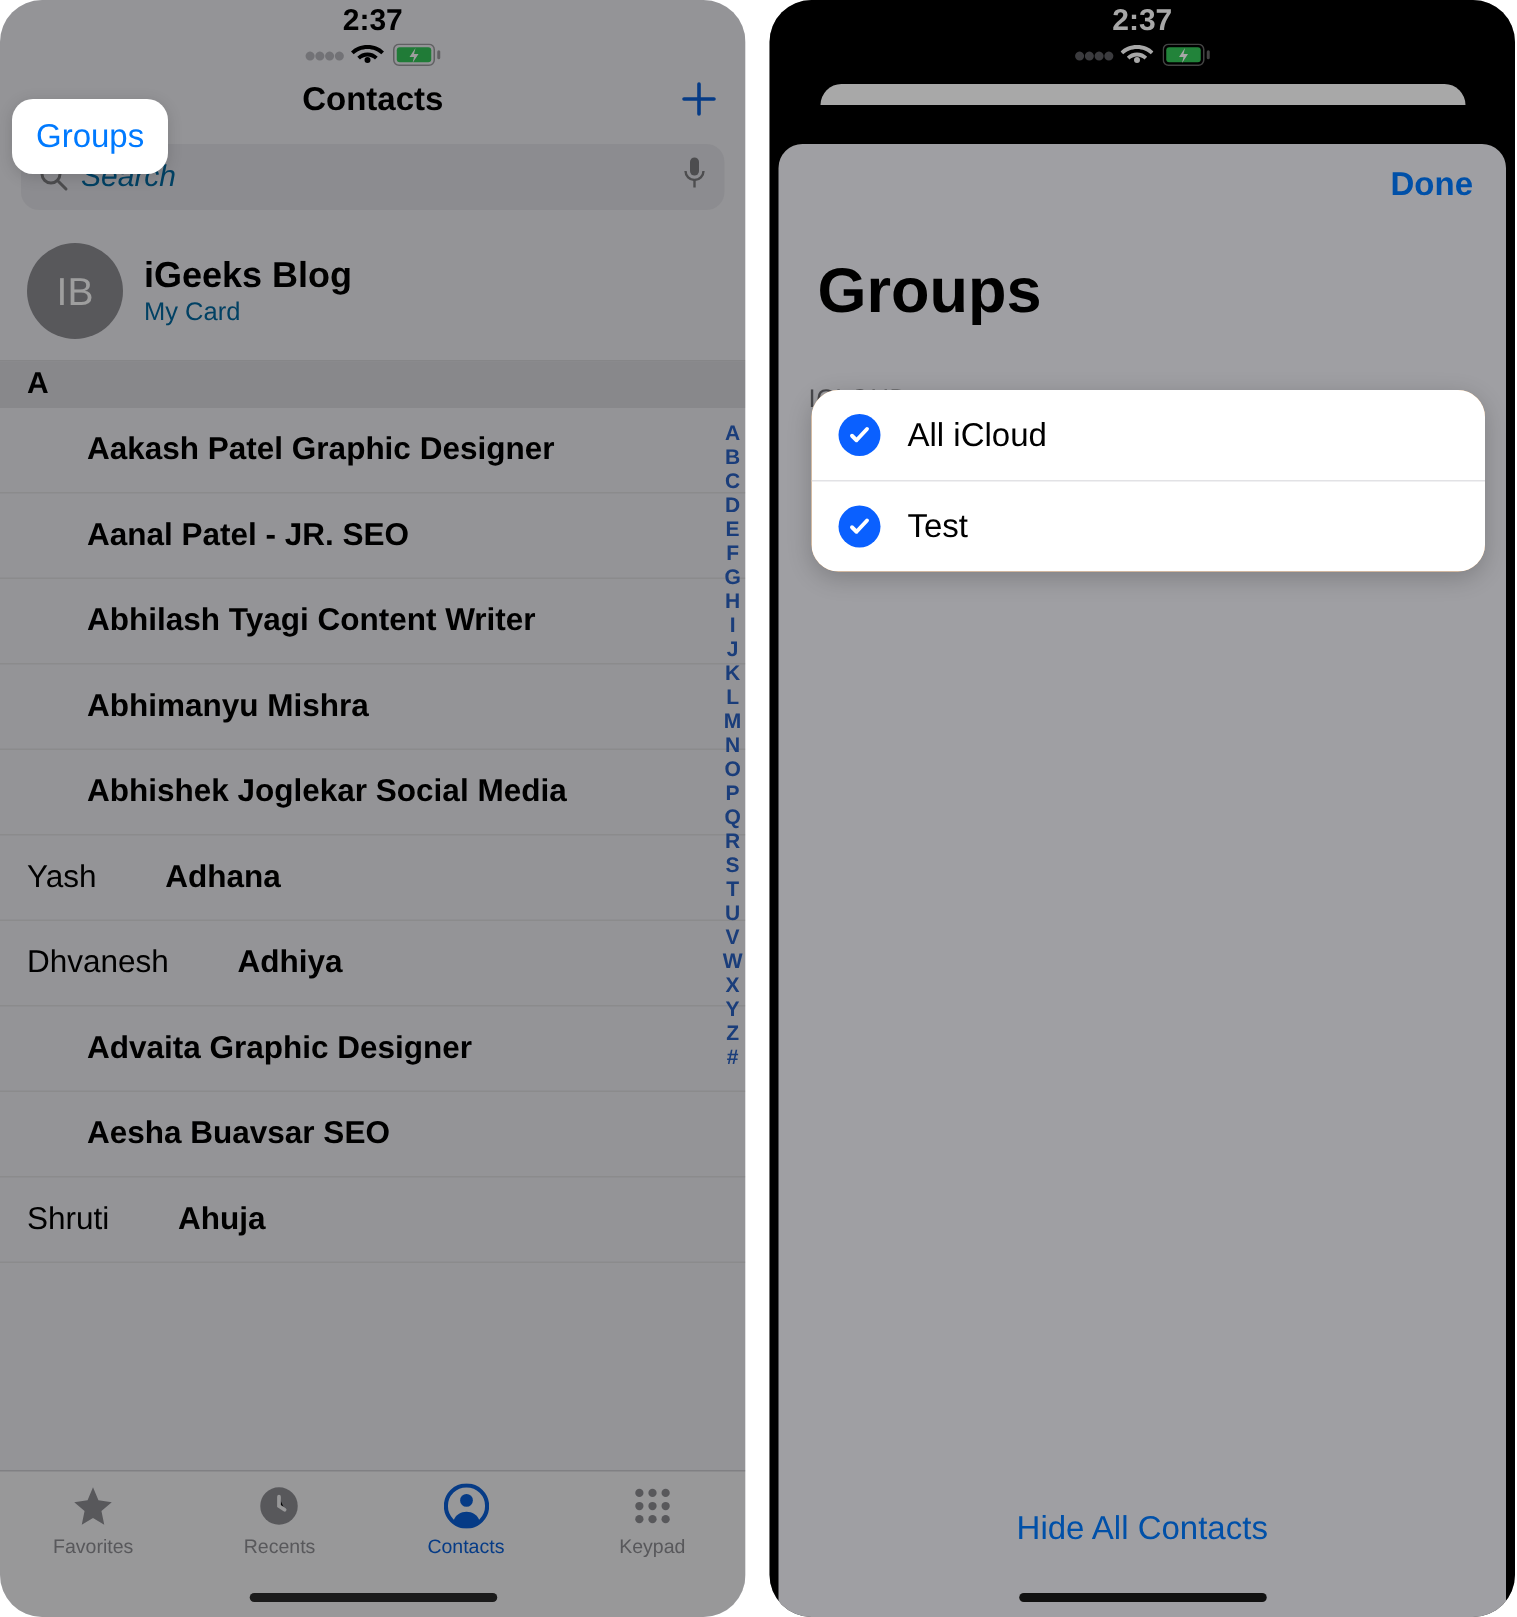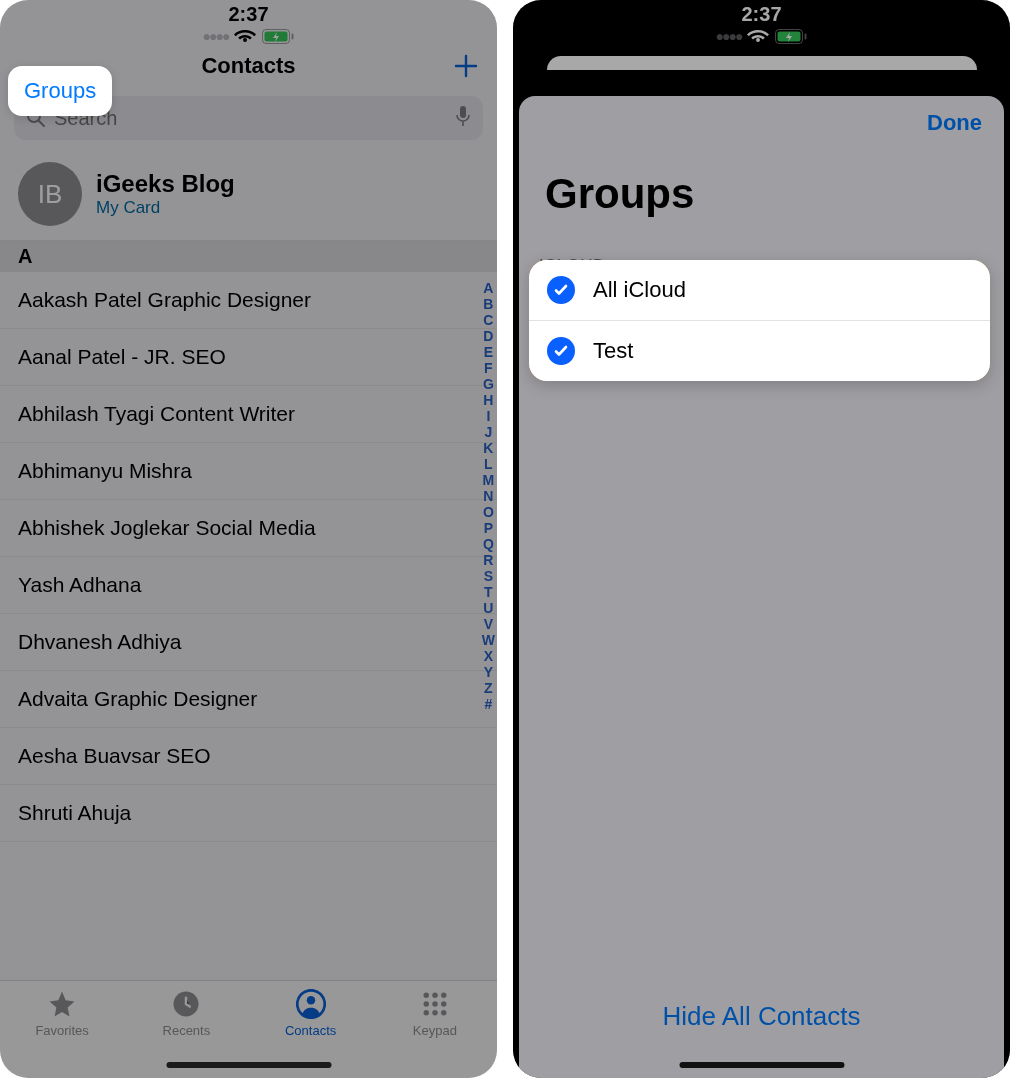--- a/index.html
+++ b/index.html
@@ -15,21 +15,21 @@
 
     .nav-bar { height: 44px; display: flex; align-items: center; position: relative; padding: 0 14px; z-index: 4; }
     .nav-title { position: absolute; left:0; right:0; text-align: center; font-size: 22px; font-weight: 600; pointer-events: none; }
     .nav-right { margin-left: auto; }
     .add-plus { width: 34px; height: 34px; display:flex; align-items:center; justify-content:center; }
 
     .groups-btn { position: absolute; top: 66px; left: 8px; z-index: 20; background: #fff; border-radius: 14px; padding: 12px 16px; box-shadow: 0 2px 10px rgba(0,0,0,.15); }
     .groups-btn span { color: #007aff; font-size: 22px; }
 
     .search-row { padding: 8px 14px; z-index:4; position:relative; }
-    .search-field { background: #e3e3e8; border-radius: 12px; height: 44px; display: flex; align-items: center; padding: 0 12px; font-size: 20px; color: #737373; }
+    .search-field { background: #e3e3e8; border-radius: 12px; height: 44px; display: flex; align-items: center; padding: 0 12px; font-size: 20px; color: #0369a1; font-style: italic; }
     .search-field .mic { margin-left: auto; }
 
     .mycard { display:flex; align-items:center; padding: 14px 18px; gap: 14px; border-bottom: 1px solid #d8d8db; position:relative; z-index:4; }
     .avatar { width: 64px; height: 64px; border-radius: 50%; background: #8e8e93; color:#fff; display:flex; align-items:center; justify-content:center; font-size: 26px; font-weight:400; }
     .mycard-text .name { font-size: 24px; font-weight: 600; }
     .mycard-text .sub { font-size: 17px; color: #0369a1; }
 
     .section-header { background: #dcdce0; padding: 4px 18px; font-size: 20px; font-weight: 600; position:relative; z-index:4; }
     .contact-list { position:relative; z-index:4; }
     .contact-row { padding: 16px 18px; font-size: 21px; border-bottom: 1px solid #e0e0e3; color:#000; }
@@ -50,26 +50,26 @@
     .sheet-nav { display:flex; justify-content:flex-end; padding: 14px 22px; }
     .done-btn { color:#007aff; font-size: 22px; font-weight:600; }
     .sheet-title { font-size: 42px; font-weight: 700; padding: 20px 26px 14px; color:#000; }
     .group-section-label { font-size: 17px; letter-spacing: 0.4px; color:#6d6d72; padding: 24px 20px 8px; text-transform: uppercase; }
     .group-row { display:flex; align-items:center; padding: 16px 18px; gap: 18px; background:#fff; }
     .group-row + .group-row { border-top: 1px solid #e2e2e5; }
     .check-circ { width: 28px; height:28px; border-radius: 50%; background:#0a60ff; display:flex; align-items:center; justify-content:center; flex:0 0 auto; }
     .group-label { font-size: 22px; }
 
     
-    .highlight-card { position:absolute; z-index:20; left:16px; right:20px; top: 260px; background:#fdba74; border-radius: 18px; box-shadow: 0 4px 16px rgba(0,0,0,.2); overflow:hidden;text-align:center; }
-
-    .hide-all { position:absolute; bottom: 46px; left:0; right:0; text-align:center; color:#007aff; font-size: 26px; z-index:4; }
+    .highlight-card { position:absolute; z-index:20; left:28px; right:20px; top: 260px; background:#fdba74; border-radius: 18px; box-shadow: 0 4px 16px rgba(0,0,0,.2); overflow:hidden;text-align:center; }
+
+    .hide-all { position:absolute; bottom: 46px; left:0; right:0; text-align:center; color:#007aff; font-size: 22px; z-index:4; }
     .home-indicator-r { position:absolute; bottom:10px; left:50%; transform:translateX(-50%); width:165px; height:6px; border-radius:4px; background:#1b1b1b; z-index:6; }
 
-    .bold-part { font-weight: 400; }
+    .bold-part { font-weight: 700; margin-left: 40px; }
   </style>
 </head>
 <body>
 
 <div class="phone phone-left">
   <div class="status-bar">
     <span>2:37</span>
     <div class="status-icons">
       <span style="color:#b9b9bf;font-size:14px;letter-spacing:-2px;">●●●●</span>
       <svg width="22" height="16" viewBox="0 0 22 16">

